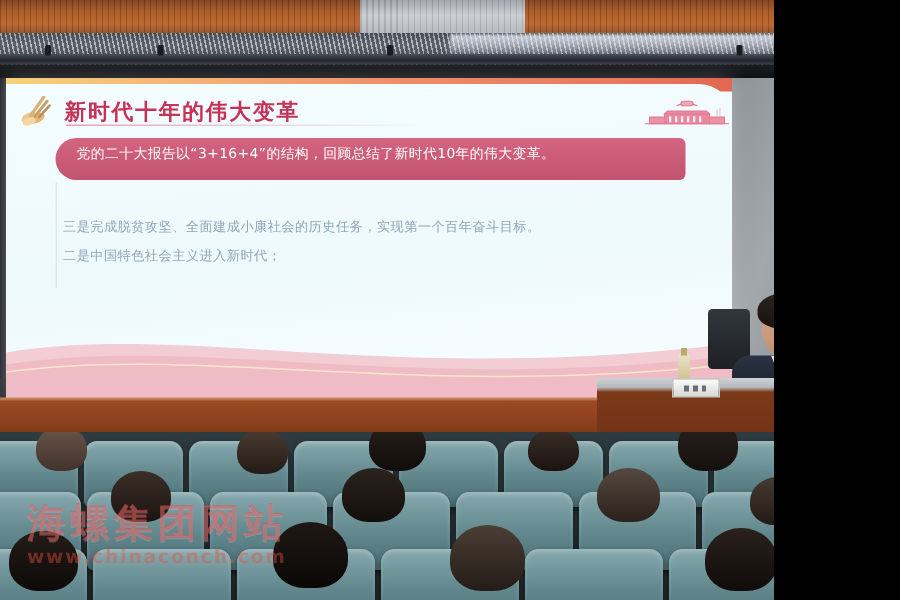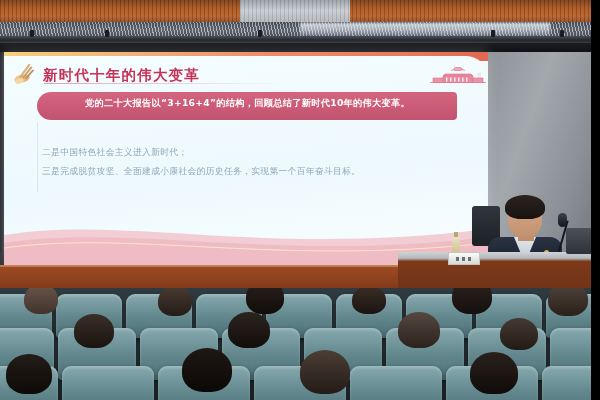--- a/index.html
+++ b/index.html
@@ -1,17 +1,17 @@
 <!DOCTYPE html>
 <html><head>
 <meta charset="utf-8">
 <style>
   html,body{margin:0;padding:0;background:#000;}
   body{width:600px;height:400px;overflow:hidden;font-family:"DejaVu Sans","Liberation Sans",sans-serif;}
-  .scene{position:relative;width:591px;height:400px;overflow:hidden;background:#2a2c30;}
+  .scene{position:relative;width:516px;height:400px;overflow:hidden;background:#2a2c30;}
 
   
   .ceiling-wood{position:absolute;left:0;top:0;width:600px;height:23px;
     background:
       repeating-linear-gradient(90deg, rgba(0,0,0,.16) 0 1px, rgba(255,255,255,.05) 1px 4px),
       linear-gradient(180deg,#7d3f1c 0%,#a9571f 35%,#b9622a 70%,#8c4a22 100%);}
   .ceiling-wood.light{background:
       repeating-linear-gradient(90deg, rgba(0,0,0,.10) 0 1px, rgba(255,255,255,.08) 1px 4px),
       linear-gradient(180deg,#9a9fa6 0%,#c8ccd0 45%,#aeb3b8 100%);
     left:240px;width:110px;}
@@ -58,21 +58,21 @@
 
   
   .hall{position:absolute;left:424px;top:14px;width:60px;height:22px;}
 
   
   .banner{position:absolute;left:33px;top:40px;width:420px;min-height:28px;
     background:linear-gradient(180deg,#d4657f 0%,#cb5b76 50%,#c25471 100%);
     border-top-left-radius:14px;border-bottom-left-radius:14px;
     border-top-right-radius:4px;border-bottom-right-radius:4px;
     padding:4px 8px 4px 14px;box-sizing:border-box;}
-  .banner-text{color:#ffffff;font-size:9.2px;font-weight:bold;line-height:1.45;letter-spacing:.3px;margin-left:34px;}
+  .banner-text{color:#ffffff;font-size:9.2px;font-weight:normal;line-height:1.45;letter-spacing:.3px;}
 
   
   .vline{position:absolute;left:33px;top:70px;width:1px;height:70px;background:#d9e7ee;}
 
   
   .body-block{position:absolute;left:38px;top:96px;width:440px;}
   .b-head{font-size:9.3px;color:#4a5a6b;font-weight:bold;margin:0 0 7px 14px;letter-spacing:.4px;}
   .b-line{font-size:8.8px;color:#8fa6bb;line-height:1;margin:0 0 10px 0;letter-spacing:.3px;white-space:nowrap;}
 
   
@@ -200,22 +200,22 @@
         </svg>
       </span>
 
       <div class="banner">
         <div class="banner-text">党的二十大报告以“3+16+4”的结构，回顾总结了新时代10年的伟大变革。</div>
       </div>
 
       <div class="vline"></div>
 
       <div class="body-block">
+        <div class="b-line">三是完成脱贫攻坚、全面建成小康社会的历史任务，实现第一个百年奋斗目标。</div>
         <div class="b-line">二是中国特色社会主义进入新时代；</div>
-        <div class="b-line">三是完成脱贫攻坚、全面建成小康社会的历史任务，实现第一个百年奋斗目标。</div>
       </div>
 
       <div class="wave">
         <svg viewBox="0 0 484 46" width="484" height="46" preserveAspectRatio="none" aria-hidden="true">
           <path d="M0 14 C120 -6 260 36 484 8 L484 46 L0 46 Z" fill="#f3cdd4"></path>
           <path d="M0 22 C130 2 270 42 484 16 L484 46 L0 46 Z" fill="#efbcc6"></path>
           <path d="M0 27 C130 9 270 45 484 22" fill="none" stroke="#fbe6c8" stroke-width="1"></path>
         </svg>
       </div>
 
@@ -287,14 +287,18 @@
     <div class="seat" style="left:542px;top:78px;width:92px;height:50px"></div>
 
     <div class="head" style="left:6px;top:66px;width:46px;height:40px;background:linear-gradient(180deg,#241c18,#0d0a08)"></div>
     <div class="head" style="left:182px;top:60px;width:50px;height:44px;background:linear-gradient(180deg,#1f1814,#0a0806)"></div>
     <div class="head" style="left:300px;top:62px;width:50px;height:44px;background:linear-gradient(180deg,#4b3e35,#241c17)"></div>
     <div class="head" style="left:470px;top:64px;width:48px;height:42px;background:linear-gradient(180deg,#2a211c,#100c0a)"></div>
     <div class="head" style="left:556px;top:70px;width:46px;height:40px;background:linear-gradient(180deg,#35
 2b25,#161110)"></div>
   </div>
 
+  <div class="wm">
+    <div class="wm1">海螺集团网站</div>
+    <div class="wm2">www.chinaconch.com</div>
+  </div>
 
 </div>
 
 </body></html>

